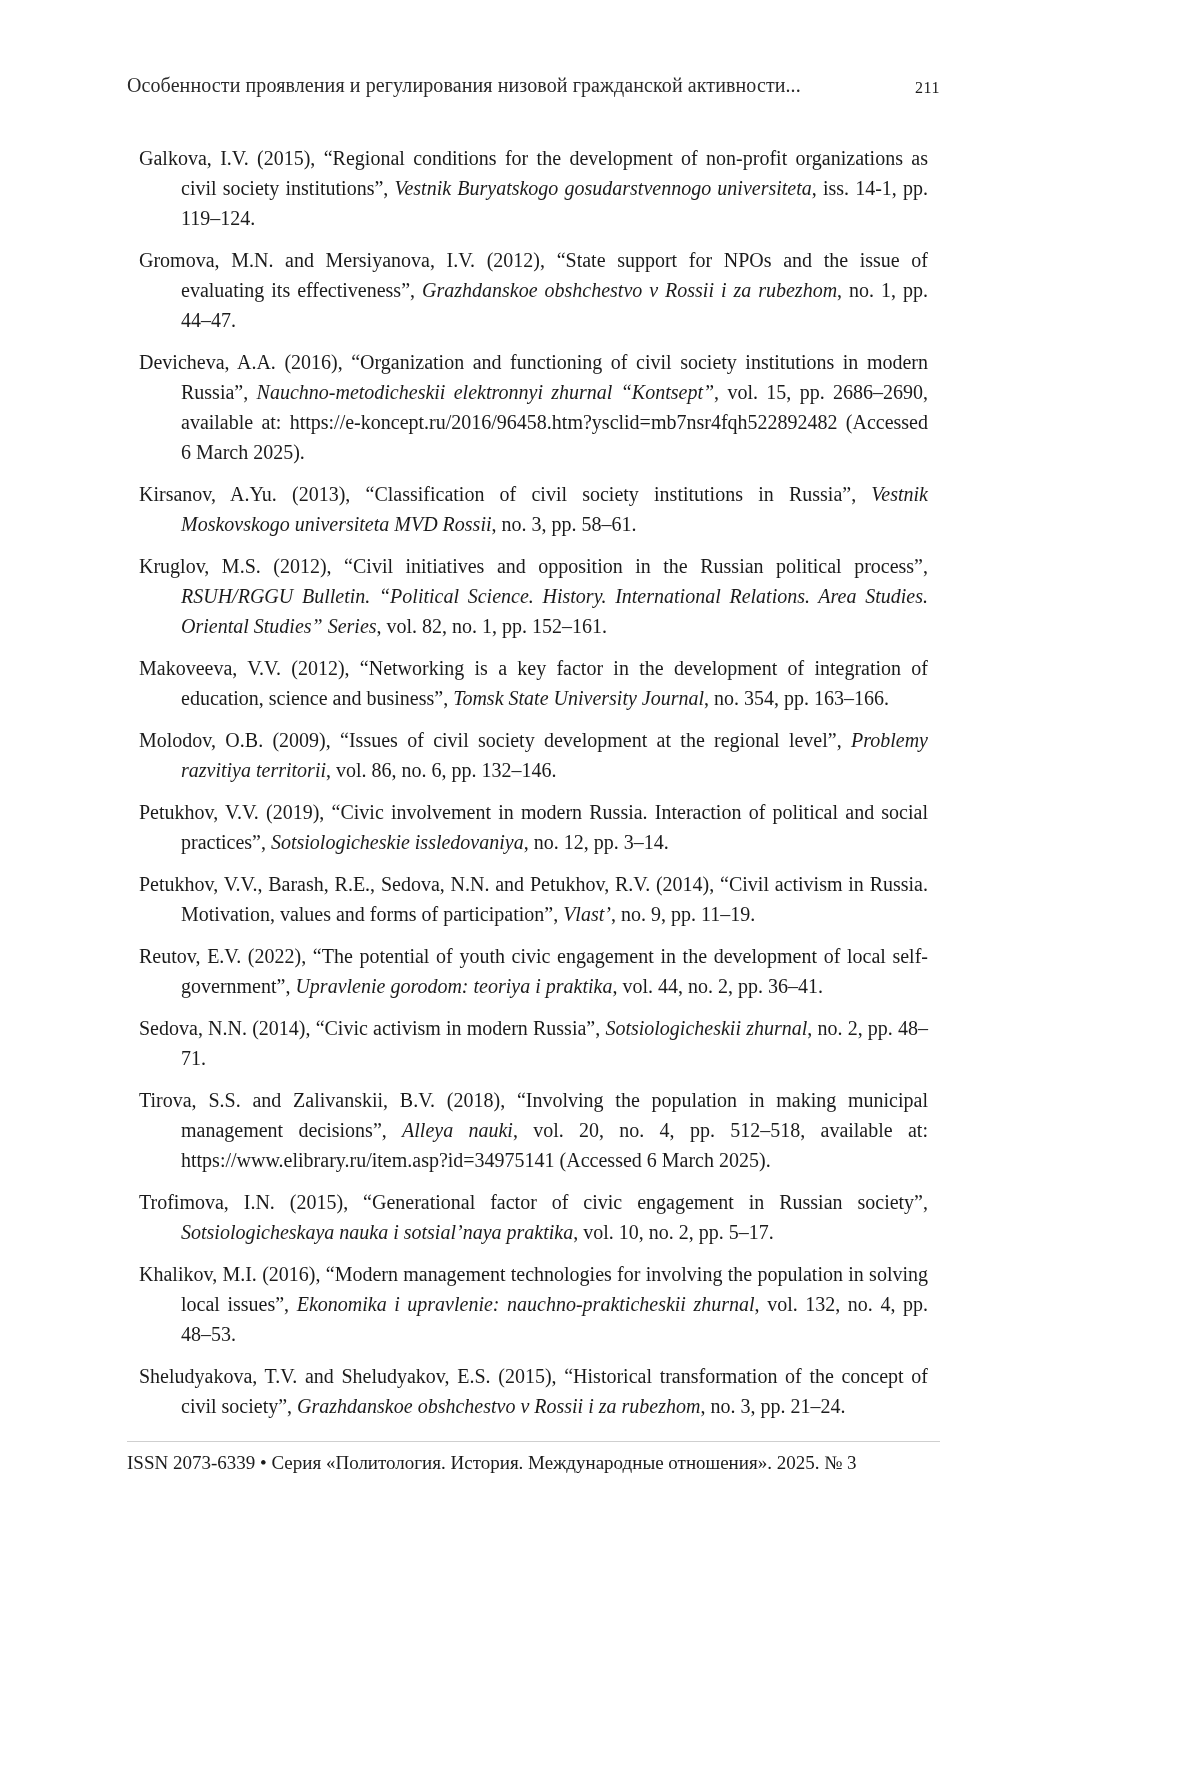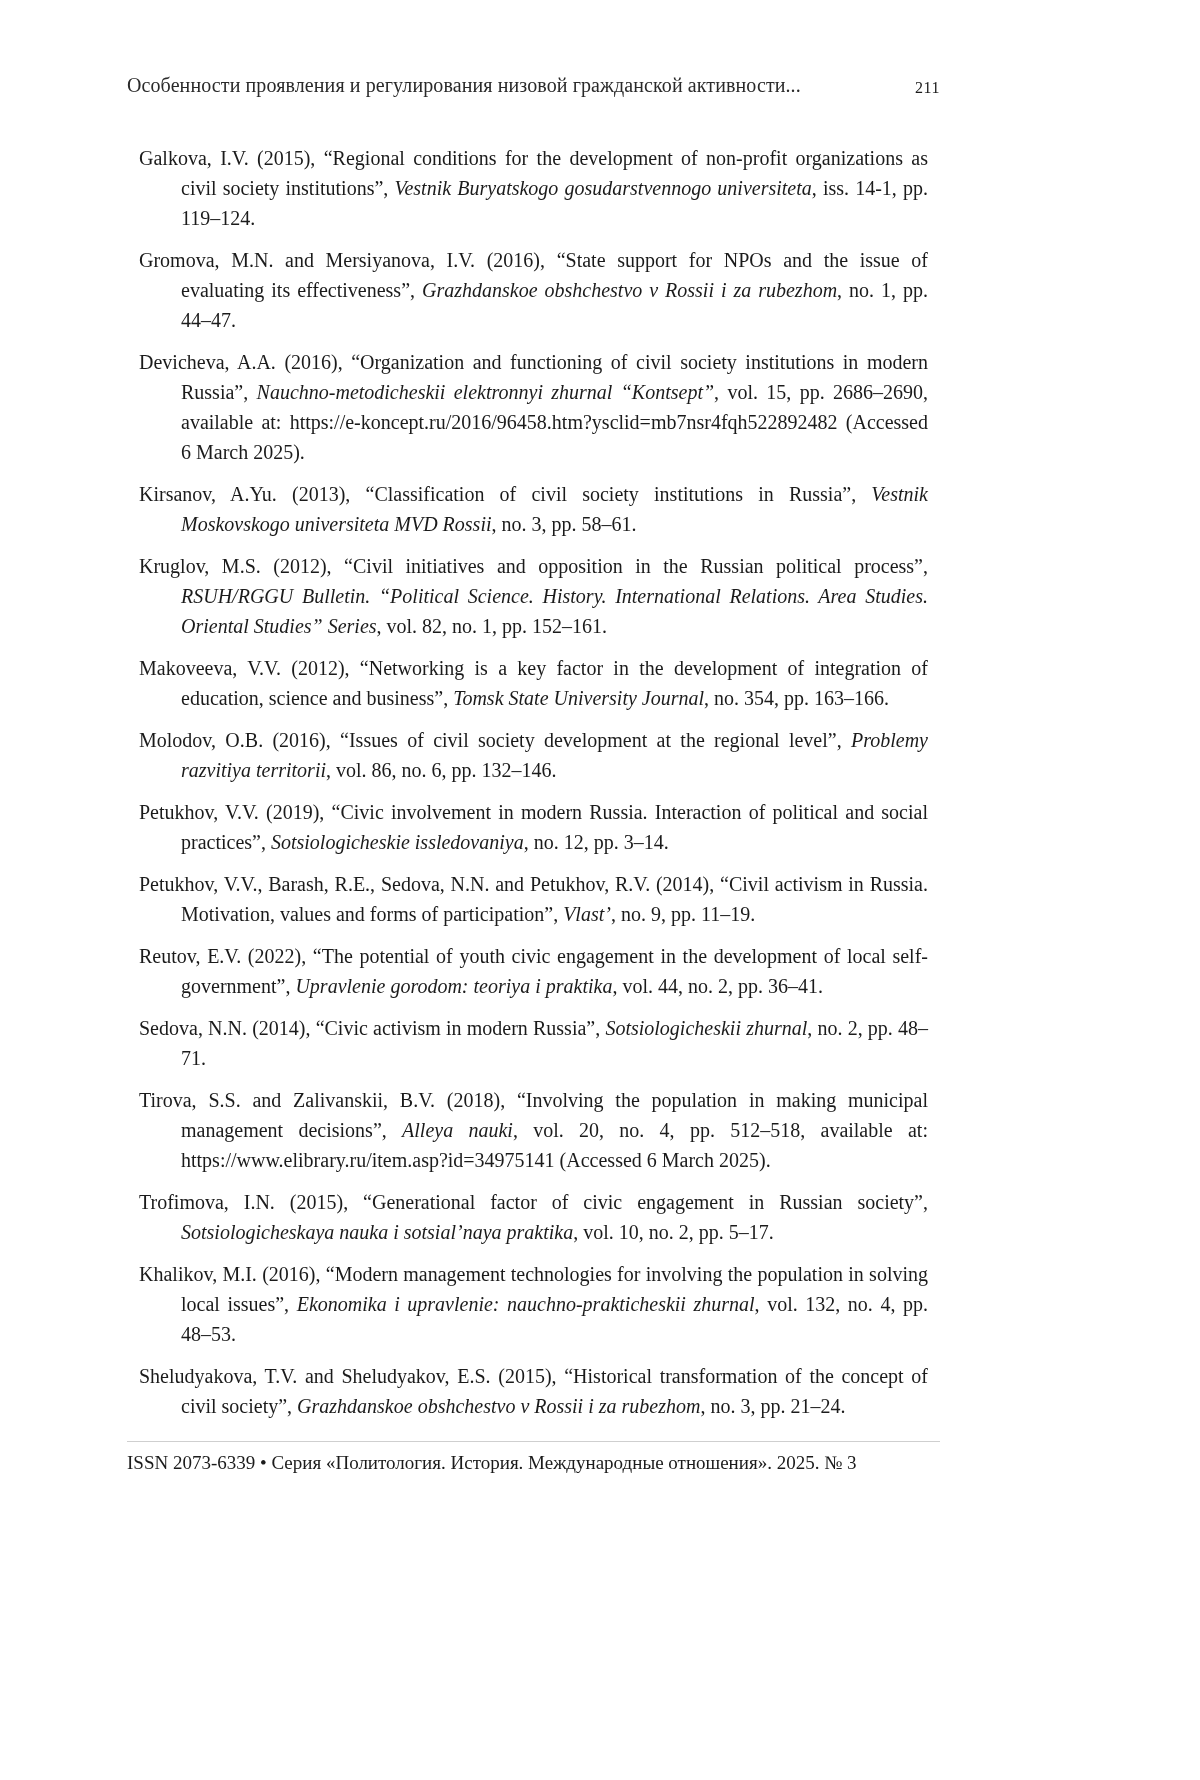--- a/index.html
+++ b/index.html
@@ -68,26 +68,26 @@
 
 <div class="page">
 
   <div class="header">
     <span class="running-title">Особенности проявления и регулирования низовой гражданской активности...</span>
     <span class="page-number">211</span>
   </div>
 
   <div class="references">
       <p class="ref"><span>Galkova, I.V. (2015), “Regional conditions for the development of non-profit organizations as civil society institutions”, </span><em>Vestnik Buryatskogo gosudarstvennogo universiteta</em><span>, iss. 14-1, pp. 119–124.</span></p>
-      <p class="ref"><span>Gromova, M.N. and Mersiyanova, I.V. (2016), “State support for NPOs and the issue of evaluating its effectiveness”, </span><em>Grazhdanskoe obshchestvo v Rossii i za rubezhom</em><span>, no. 1, pp. 44–47.</span></p>
+      <p class="ref"><span>Gromova, M.N. and Mersiyanova, I.V. (2012), “State support for NPOs and the issue of evaluating its effectiveness”, </span><em>Grazhdanskoe obshchestvo v Rossii i za rubezhom</em><span>, no. 1, pp. 44–47.</span></p>
       <p class="ref"><span>Devicheva, A.A. (2016), “Organization and functioning of civil society institutions in modern Russia”, </span><em>Nauchno-metodicheskii elektronnyi zhurnal “Kontsept”</em><span>, vol. 15, pp. 2686–2690, available at: https://e-koncept.ru/2016/96458.htm?ysclid=mb7nsr4fqh522892482 (Accessed 6 March 2025).</span></p>
       <p class="ref"><span>Kirsanov, A.Yu. (2013), “Classification of civil society institutions in Russia”, </span><em>Vestnik Moskovskogo universiteta MVD Rossii</em><span>, no. 3, pp. 58–61.</span></p>
       <p class="ref"><span>Kruglov, M.S. (2012), “Civil initiatives and opposition in the Russian political process”, </span><em>RSUH/RGGU Bulletin. “Political Science. History. International Relations. Area Studies. Oriental Studies” Series</em><span>, vol. 82, no. 1, pp. 152–161.</span></p>
       <p class="ref"><span>Makoveeva, V.V. (2012), “Networking is a key factor in the development of integration of education, science and business”, </span><em>Tomsk State University Journal</em><span>, no. 354, pp. 163–166.</span></p>
-      <p class="ref"><span>Molodov, O.B. (2016), “Issues of civil society development at the regional level”, </span><em>Problemy razvitiya territorii</em><span>, vol. 86, no. 6, pp. 132–146.</span></p>
+      <p class="ref"><span>Molodov, O.B. (2009), “Issues of civil society development at the regional level”, </span><em>Problemy razvitiya territorii</em><span>, vol. 86, no. 6, pp. 132–146.</span></p>
       <p class="ref"><span>Petukhov, V.V. (2019), “Civic involvement in modern Russia. Interaction of political and social practices”, </span><em>Sotsiologicheskie issledovaniya</em><span>, no. 12, pp. 3–14.</span></p>
       <p class="ref"><span>Petukhov, V.V., Barash, R.E., Sedova, N.N. and Petukhov, R.V. (2014), “Civil activism in Russia. Motivation, values and forms of participation”, </span><em>Vlast’</em><span>, no. 9, pp. 11–19.</span></p>
       <p class="ref"><span>Reutov, E.V. (2022), “The potential of youth civic engagement in the development of local self-government”, </span><em>Upravlenie gorodom: teoriya i praktika</em><span>, vol. 44, no. 2, pp. 36–41.</span></p>
       <p class="ref"><span>Sedova, N.N. (2014), “Civic activism in modern Russia”, </span><em>Sotsiologicheskii zhurnal</em><span>, no. 2, pp. 48–71.</span></p>
       <p class="ref"><span>Tirova, S.S. and Zalivanskii, B.V. (2018), “Involving the population in making municipal management decisions”, </span><em>Alleya nauki</em><span>, vol. 20, no. 4, pp. 512–518, available at: https://www.elibrary.ru/item.asp?id=34975141 (Accessed 6 March 2025).</span></p>
       <p class="ref"><span>Trofimova, I.N. (2015), “Generational factor of civic engagement in Russian society”, </span><em>Sotsiologicheskaya nauka i sotsial’naya praktika</em><span>, vol. 10, no. 2, pp. 5–17.</span></p>
       <p class="ref"><span>Khalikov, M.I. (2016), “Modern management technologies for involving the population in solving local issues”, </span><em>Ekonomika i upravlenie: nauchno-prakticheskii zhurnal</em><span>, vol. 132, no. 4, pp. 48–53.</span></p>
       <p class="ref"><span>Sheludyakova, T.V. and Sheludyakov, E.S. (2015), “Historical transformation of the concept of civil society”, </span><em>Grazhdanskoe obshchestvo v Rossii i za rubezhom</em><span>, no. 3, pp. 21–24.</span></p>
     </div>
 

